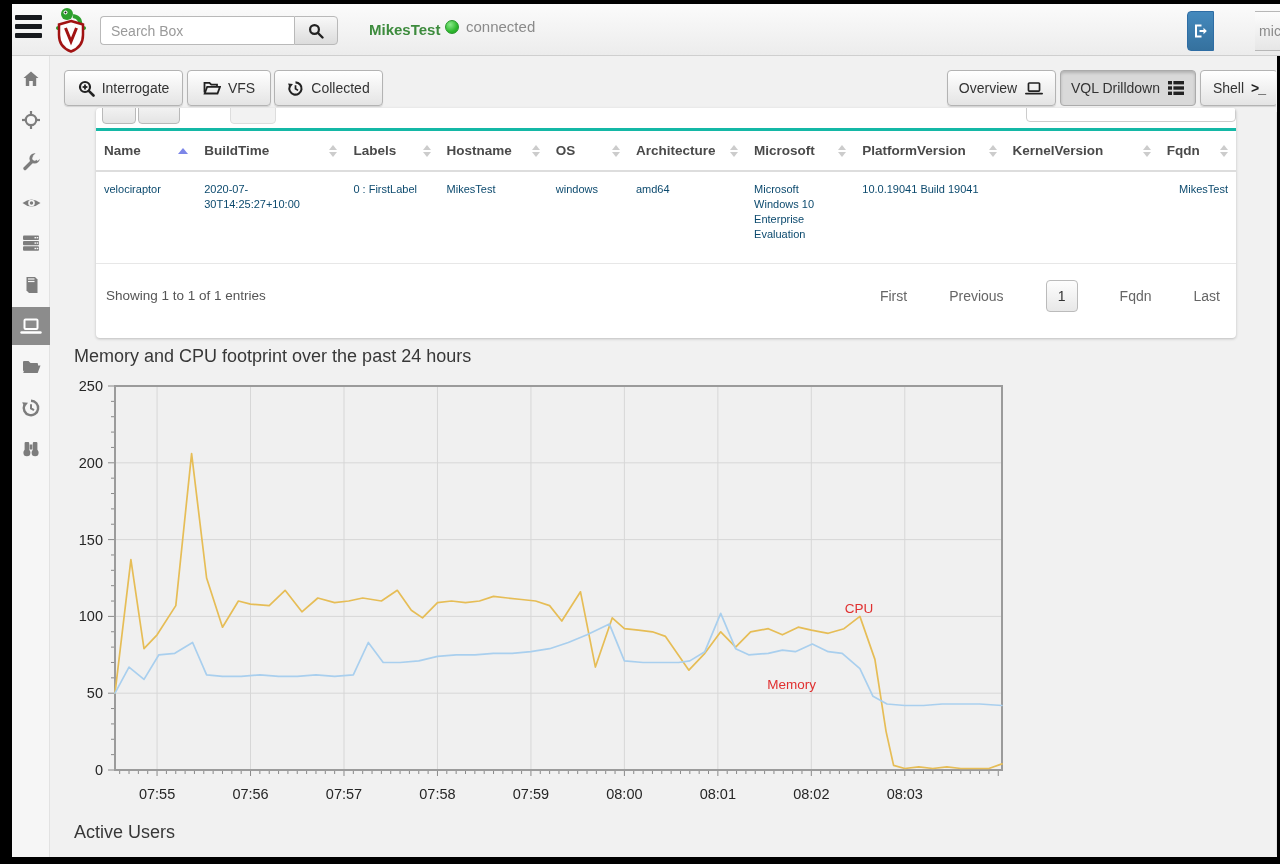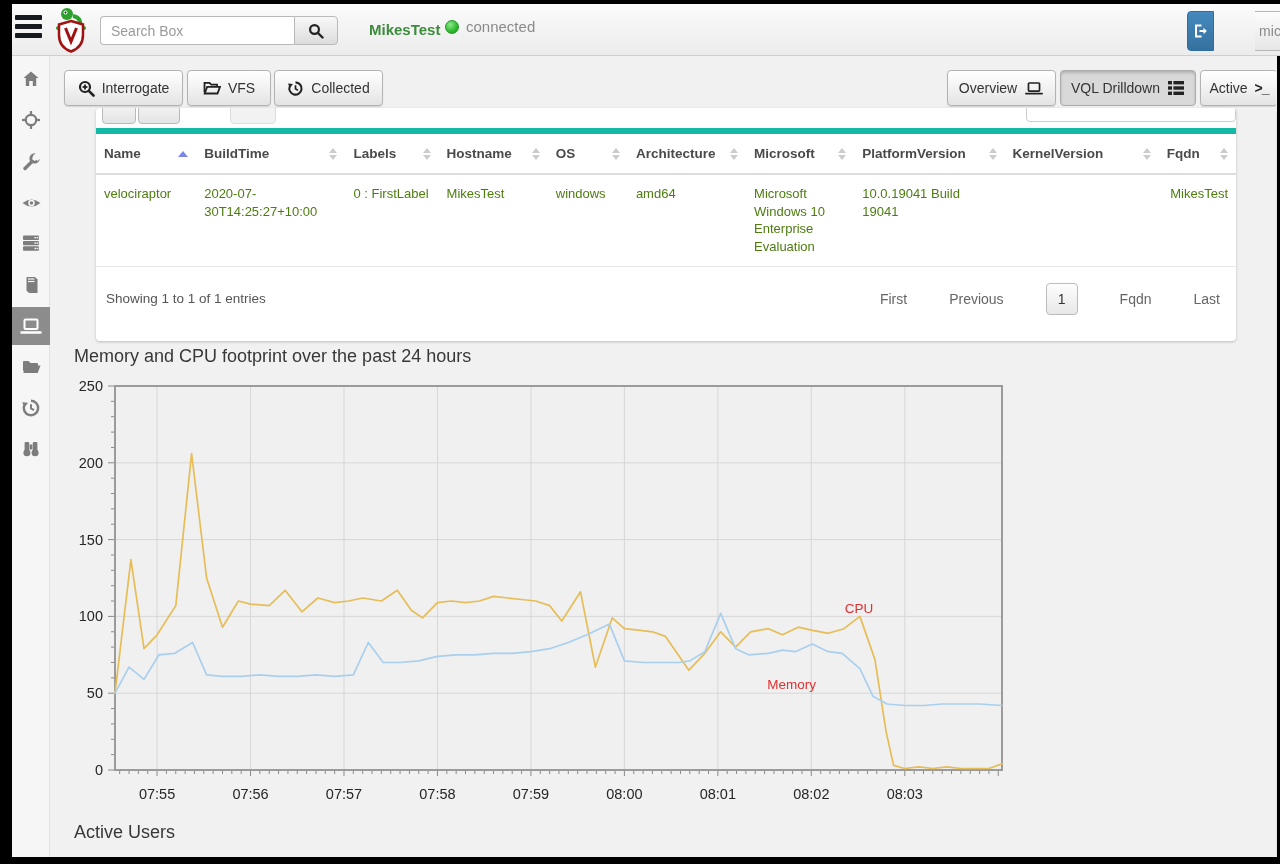--- a/index.html
+++ b/index.html
@@ -52,24 +52,24 @@
   .card { position:absolute; left:46px; top:52px; width:1140px; background:#fff; border-radius:4px;
     box-shadow:0 1px 3px rgba(0,0,0,.22); overflow:hidden; }
   .card-clip { position:relative; height:20px; overflow:hidden; }
   .mini-btn { position:absolute; top:-16px; height:32px; background:linear-gradient(#ffffff,#e4e4e4);
     border:1px solid #b9b9b9; border-radius:4px; cursor:pointer; }
   .mini-btn.light { background:#f2f2f2; border-color:#ddd; }
   .filterinput { position:absolute; right:0; top:-16px; width:210px; height:30px; border:1px solid #ccc;
     border-radius:4px; padding:0 10px; font-size:13px; color:#777; outline:none; background:#fff;
     font-family:"Liberation Sans",sans-serif; }
   table { border-collapse:collapse; width:100%; table-layout:fixed; }
-  th { border-top:6px solid #14b8a6; border-bottom:2px solid #ddd; padding:12px 8px; font-size:13.5px;
+  th { border-top:3px solid #14b8a6; border-bottom:2px solid #ddd; padding:12px 8px; font-size:13.5px;
     color:#4a4a4a; text-align:center; cursor:pointer; }
   .th-inner { display:flex; justify-content:space-between; align-items:center; }
-  td { padding:10px 8px; font-size:13px; color:#4d7c0f; vertical-align:top; line-height:1.35;
+  td { padding:10px 8px; font-size:11px; color:#0c4a6e; vertical-align:top; line-height:1.35;
     border-bottom:1px solid #e7e7e7; height:92px;margin-top:26px; }
   .tri { display:block; width:0; height:0; border-left:4px solid transparent; border-right:4px solid transparent; }
   .tri.up { border-bottom:5px solid #cccccc; margin-bottom:2px; }
   .tri.down { border-top:5px solid #cccccc; }
   .tri.blue { border-left-width:5px; border-right-width:5px; border-bottom:6px solid #7c86e8; margin-bottom:0; }
   .t-footer { display:flex; align-items:center; justify-content:space-between; padding:16px 16px 26px 10px; }
   .showing { font-size:13.5px; color:#555; }
   .pag { display:flex; align-items:center; gap:42px; }
   .pag a { font-size:14px; color:#666; text-decoration:none; cursor:pointer; }
   .page-btn { width:32px; height:32px; border:1px solid #bbb; border-radius:4px;
@@ -268,21 +268,21 @@
           <rect x="1" y="1" width="4" height="3.4"></rect>
               <rect x="6.4" y="1" width="10.6" height="3.4"></rect>
           <rect x="1" y="6.3" width="4" height="3.4"></rect>
               <rect x="6.4" y="6.3" width="10.6" height="3.4"></rect>
           <rect x="1" y="11.6" width="4" height="3.4"></rect>
               <rect x="6.4" y="11.6" width="10.6" height="3.4"></rect>
         </g>
       </svg>
     </div>
     <div class="btn" style="left:1150px; top:14px; width:78px">
-      <span>Active</span>
+      <span>Shell</span>
       <span class="shellglyph">&gt;_</span>
     </div>
 
     <div class="card">
       <div class="card-clip">
         <div class="mini-btn" style="left:6px; width:34px"></div>
         <div class="mini-btn" style="left:42px; width:42px"></div>
         <div class="mini-btn light" style="left:134px; width:46px"></div>
         <input class="filterinput" type="text" style="">
       </div>

